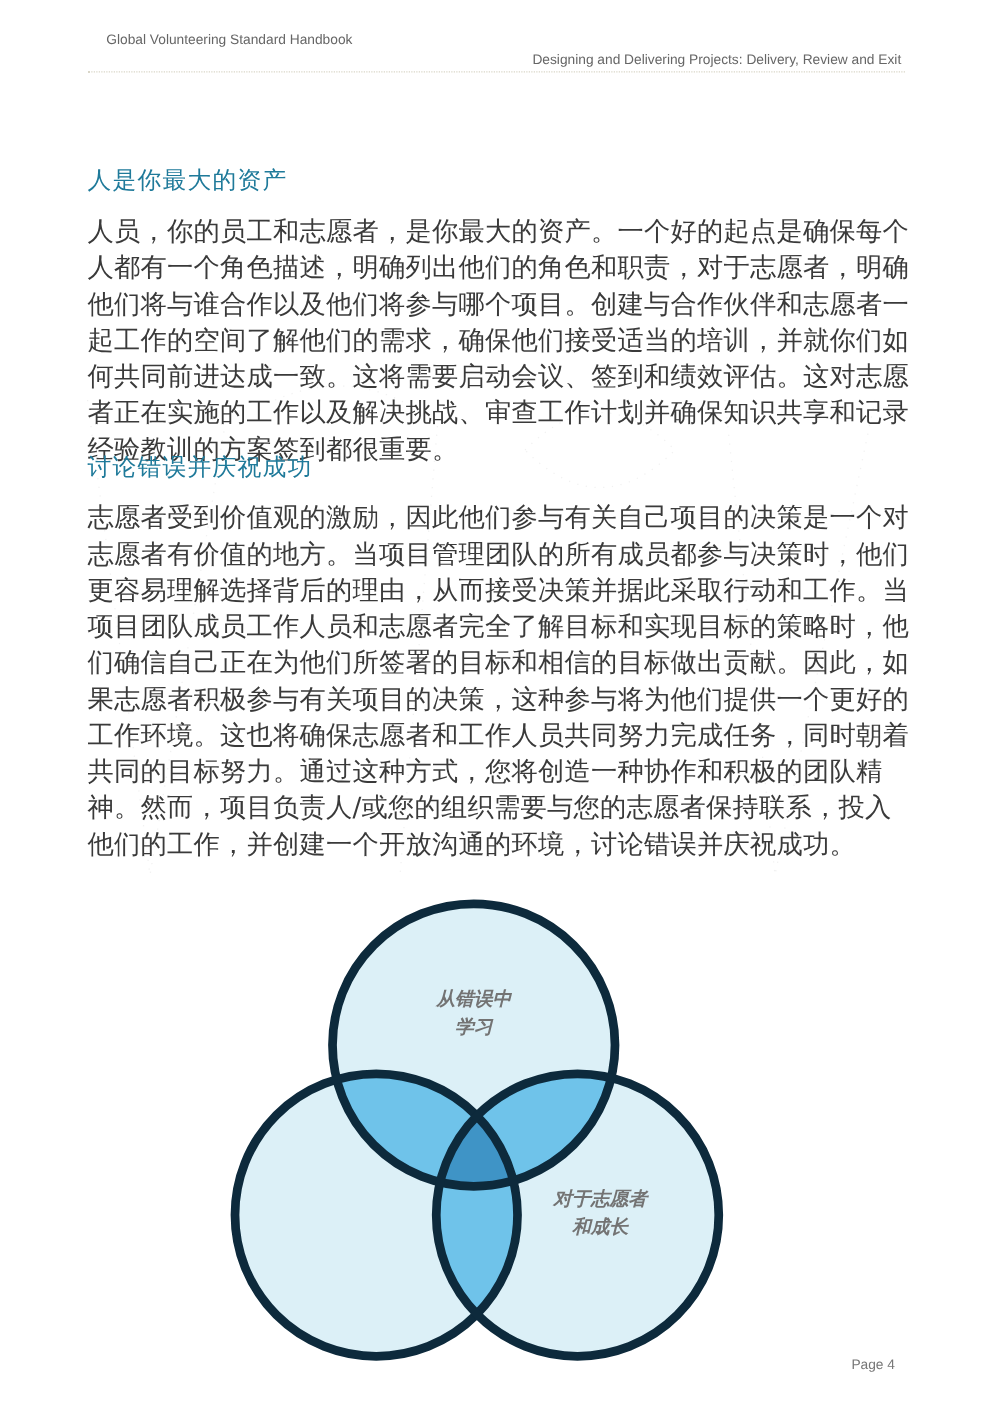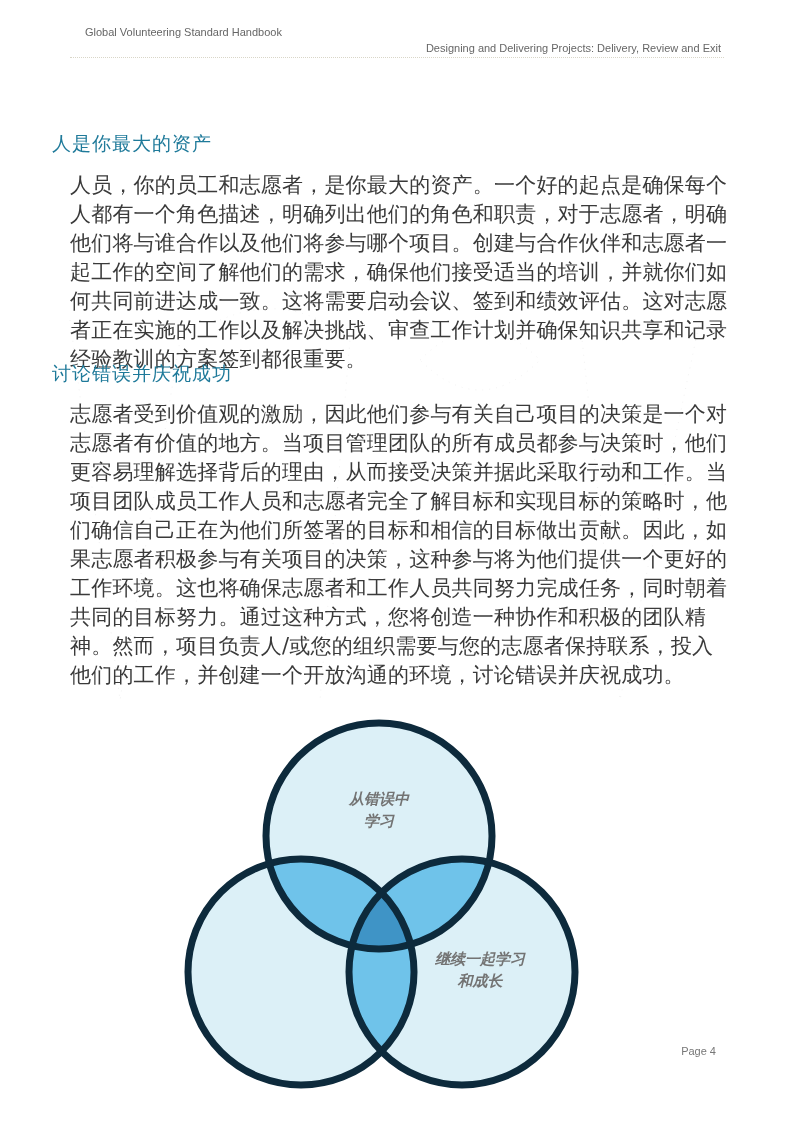--- a/index.html
+++ b/index.html
@@ -38,21 +38,21 @@
       position: absolute;
       left: 60px;
       top: 300px;
       width: 680px;
       height: 420px;
       pointer-events: none;
       opacity: 0.25;
     }
     .section-title {
       position: absolute;
-      left: 52px;
+      left: 70px;
       font-size: 19px;
       color: #1f7a9a;
       letter-spacing: 1px;
       font-weight: normal;
       margin: 0;
     }
     .para {
       position: absolute;
       left: 70px;
       width: 660px;
@@ -80,21 +80,21 @@
       font-size: 15px;
       line-height: 22px;
       color: #737373;
       text-align: center;
       white-space: pre-line;
       font-style: italic;
     }
     .page-num {
       position: absolute;
       right: 77px;
-      top: 1045px;
+      top: 1086px;
       font-family: "Liberation Sans", sans-serif;
       font-size: 11px;
       color: #777777;
     }
   </style>
 </head>
 <body>
 
 <div class="header">
   <span class="left">Global Volunteering Standard Handbook</span>
@@ -150,17 +150,17 @@
     </g>
 
     <g fill="none" stroke="#0d2a3c" stroke-width="7">
       <circle cx="209" cy="126" r="113"></circle>
       <circle cx="131" cy="262" r="113"></circle>
       <circle cx="292" cy="262" r="113"></circle>
     </g>
   </svg>
   <div class="venn-label" style="left:159px; top:78px; width:100px;">从错误中
 学习</div>
-  <div class="venn-label" style="left:245px; top:238px; width:130px;">继续一起学习
+  <div class="venn-label" style="left:245px; top:238px; width:130px;">对于志愿者
 和成长</div>
 </div>
 
 <div class="page-num">Page 4</div>
 
 </body></html>

